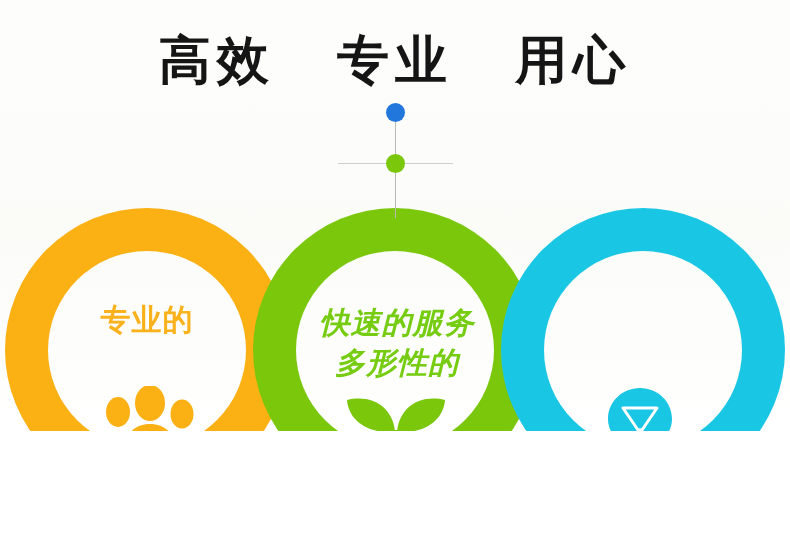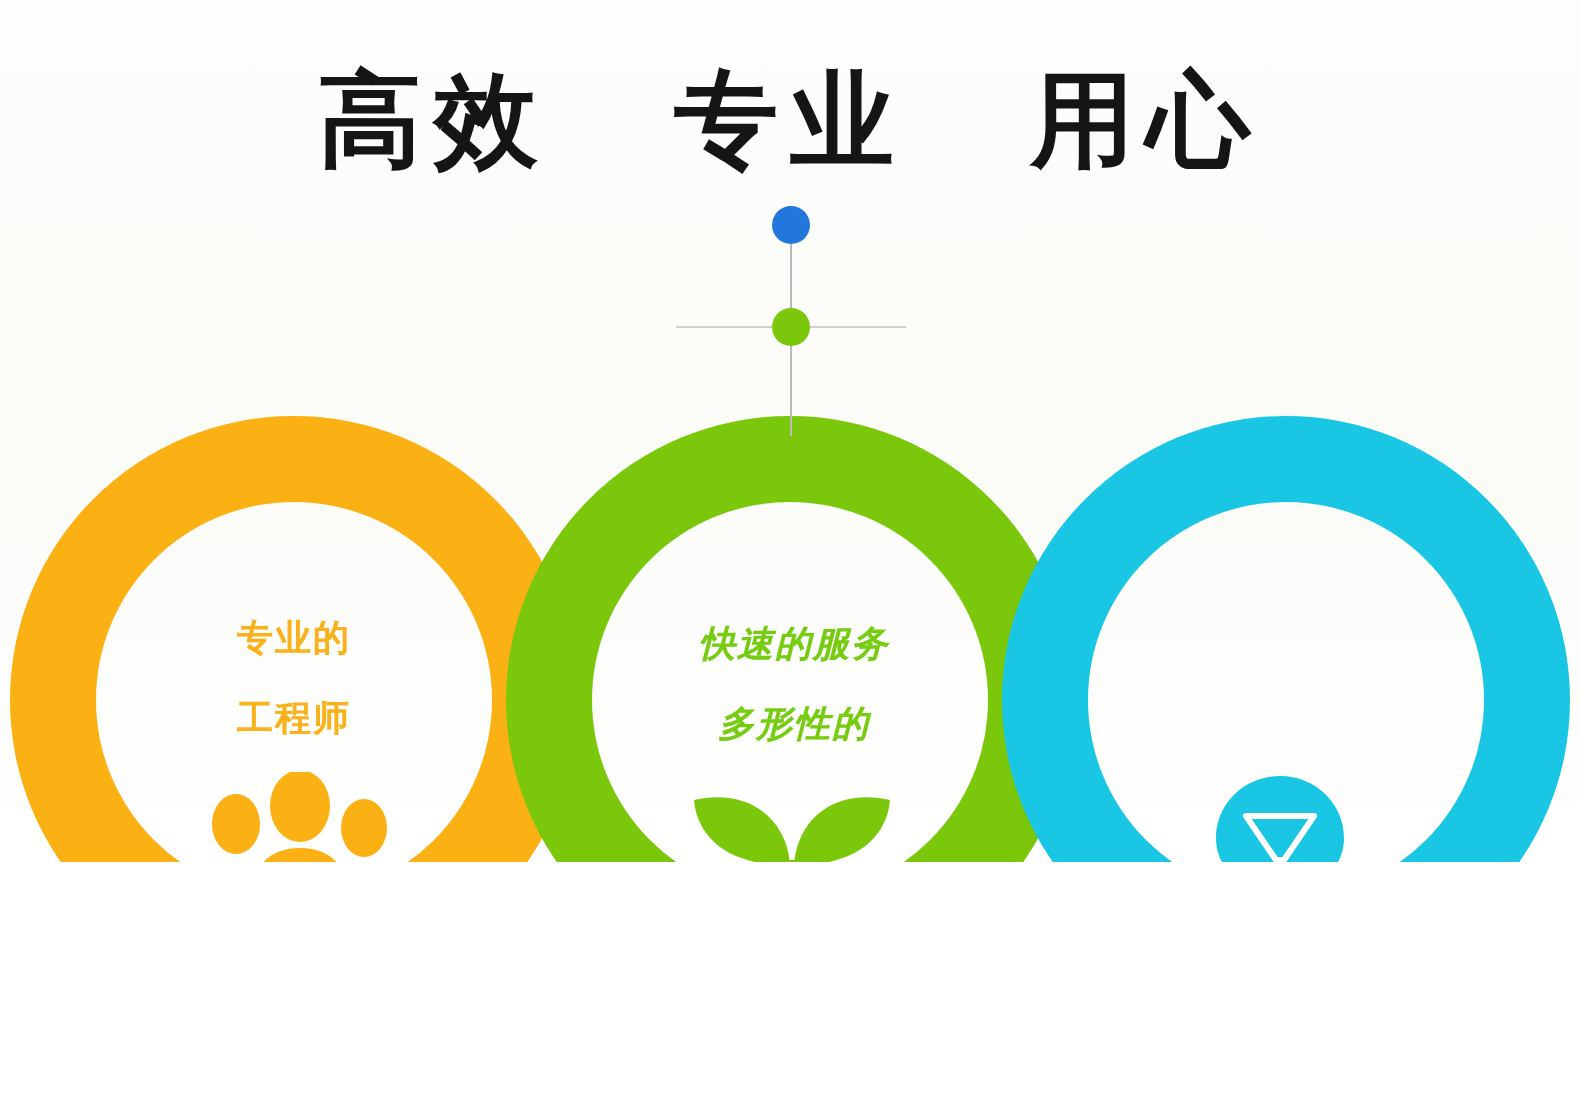--- a/index.html
+++ b/index.html
@@ -101,21 +101,21 @@
   
   .cell {
     position: absolute;
     z-index: 5;
     width: 220px;
     text-align: center;
     pointer-events: none;
   }
   .cell-line {
     font-family: "DejaVu Sans", "Liberation Sans", sans-serif;
-    font-size: 18px;
+    font-size: 30px;
     font-weight: 700;
     line-height: 40px;
     letter-spacing: 1px;
     white-space: nowrap;
   }
   .cell-line.small {
     font-size: 23px;
     letter-spacing: 0px;
   }
 
@@ -177,21 +177,20 @@
 
     <g style="mix-blend-mode:multiply;">
       <rect x="0" y="0" width="790" height="557" mask="url(#ring-mask-1)" fill="#fbb014"></rect>
       <rect x="0" y="0" width="790" height="557" mask="url(#ring-mask-2)" fill="#7ac70c"></rect>
       <rect x="0" y="0" width="790" height="557" mask="url(#ring-mask-3)" fill="#19c6e4"></rect>
     </g>
   </svg>
 
   <div class="cell cell-one">
     <div class="cell-line">专业的</div>
-    <div class="cell-line">工程师</div>
   </div>
   <div class="icon-holder icon-people">
     <svg width="108" height="70" viewBox="0 0 108 70">
 
       <ellipse cx="22" cy="26" rx="12" ry="15" fill="#fbb014"></ellipse>
       <path d="M2 70 C2 52 10 44 22 44 C34 44 42 52 42 70 Z" fill="#fbb014"></path>
 
       <ellipse cx="86" cy="28" rx="11.5" ry="14.5" fill="#fbb014"></ellipse>
       <path d="M66 70 C66 53 74 46 86 46 C98 46 106 53 106 70 Z" fill="#fbb014"></path>
 

